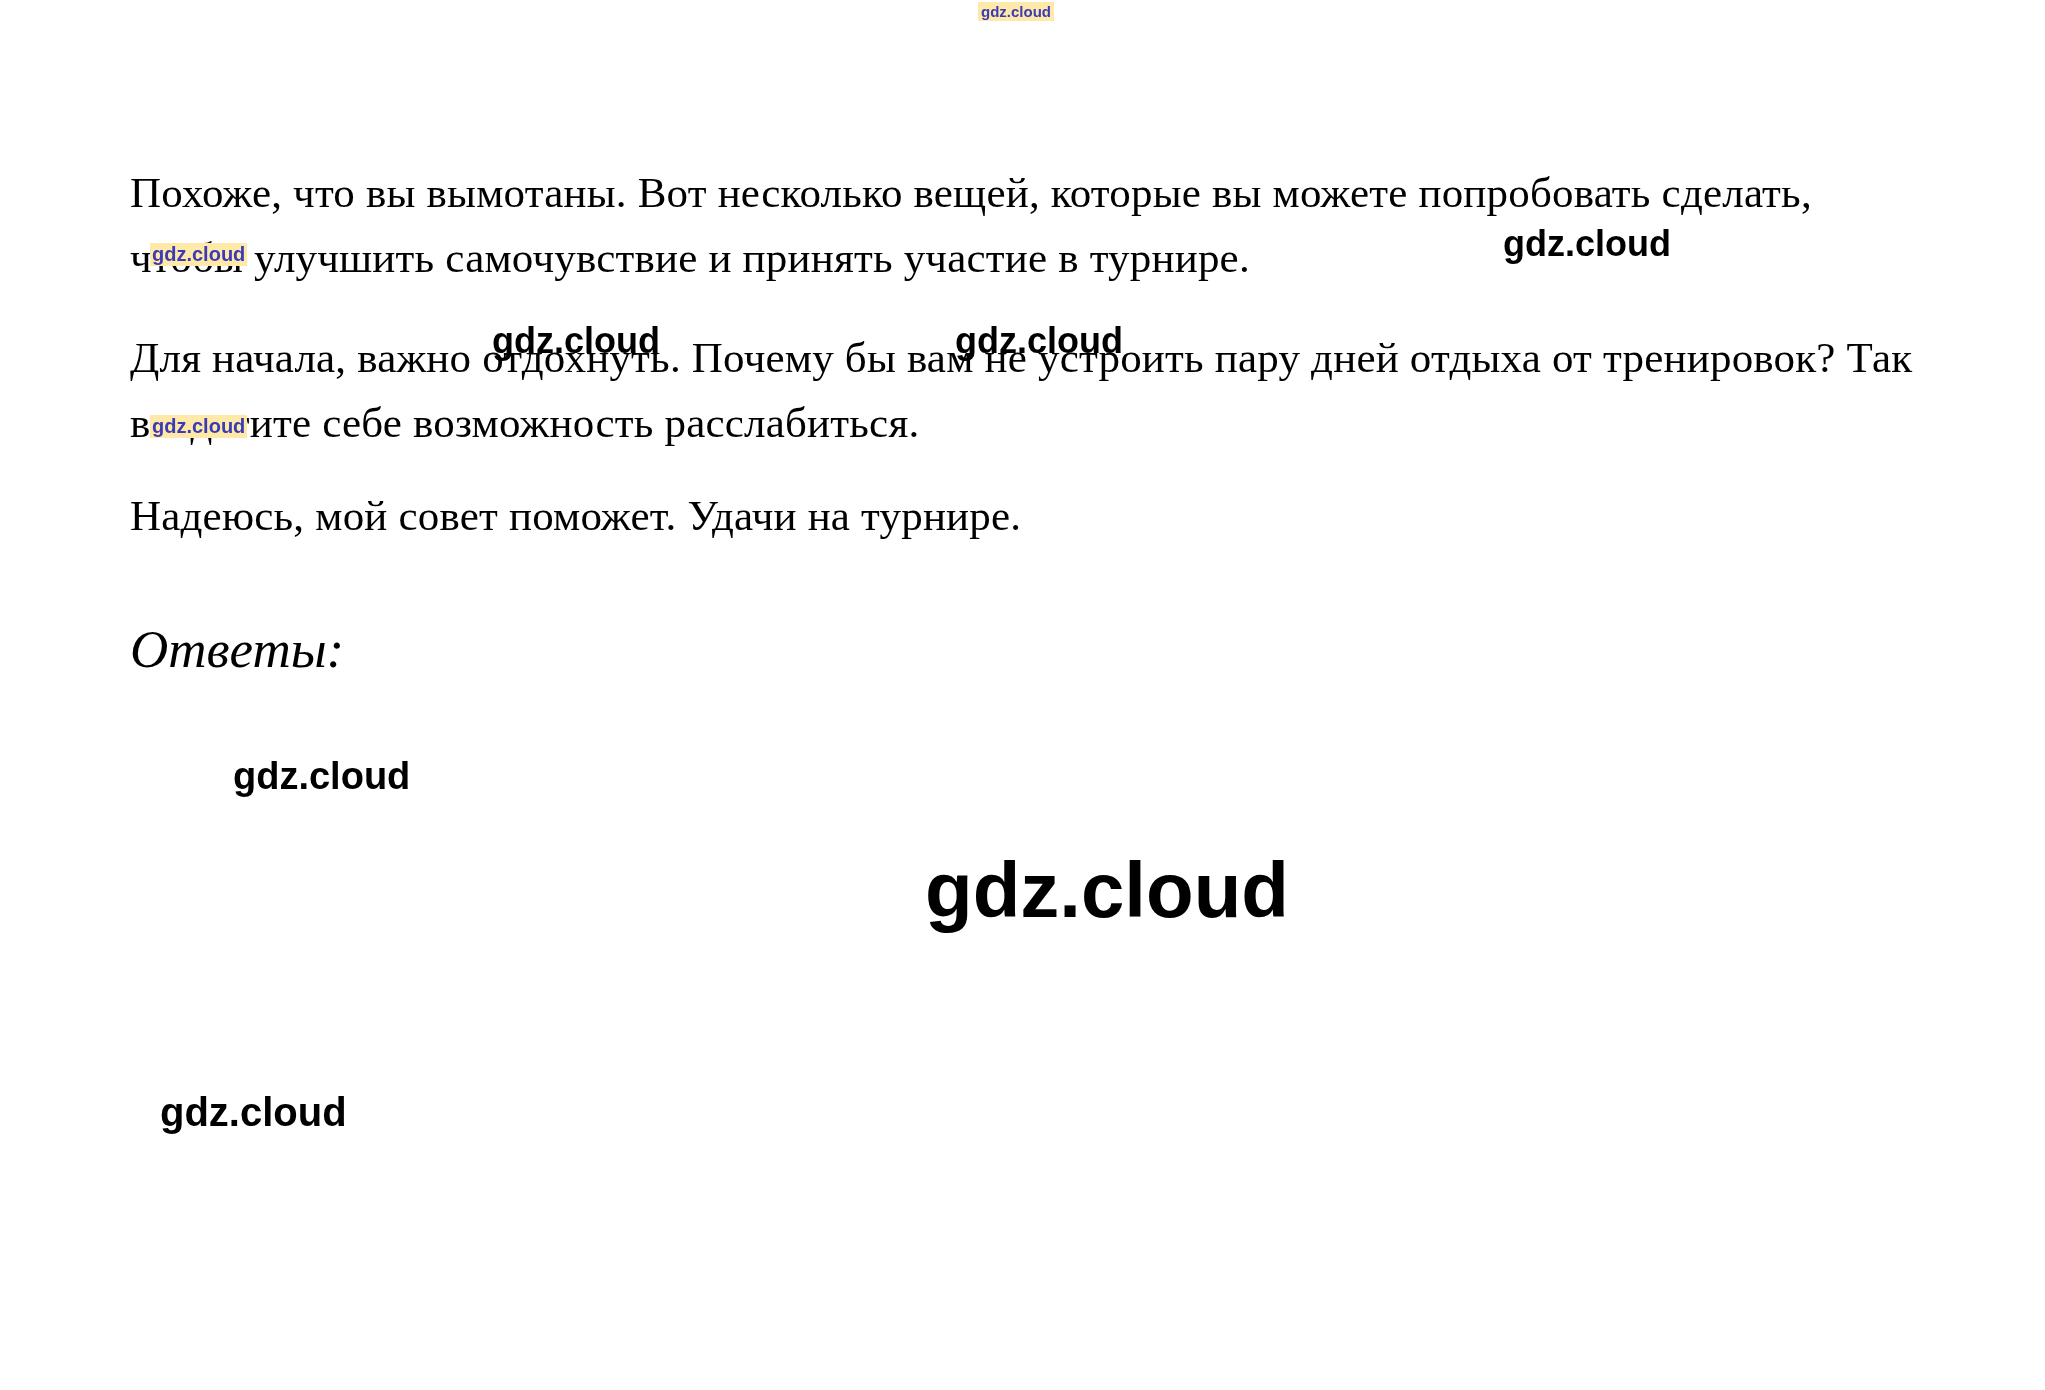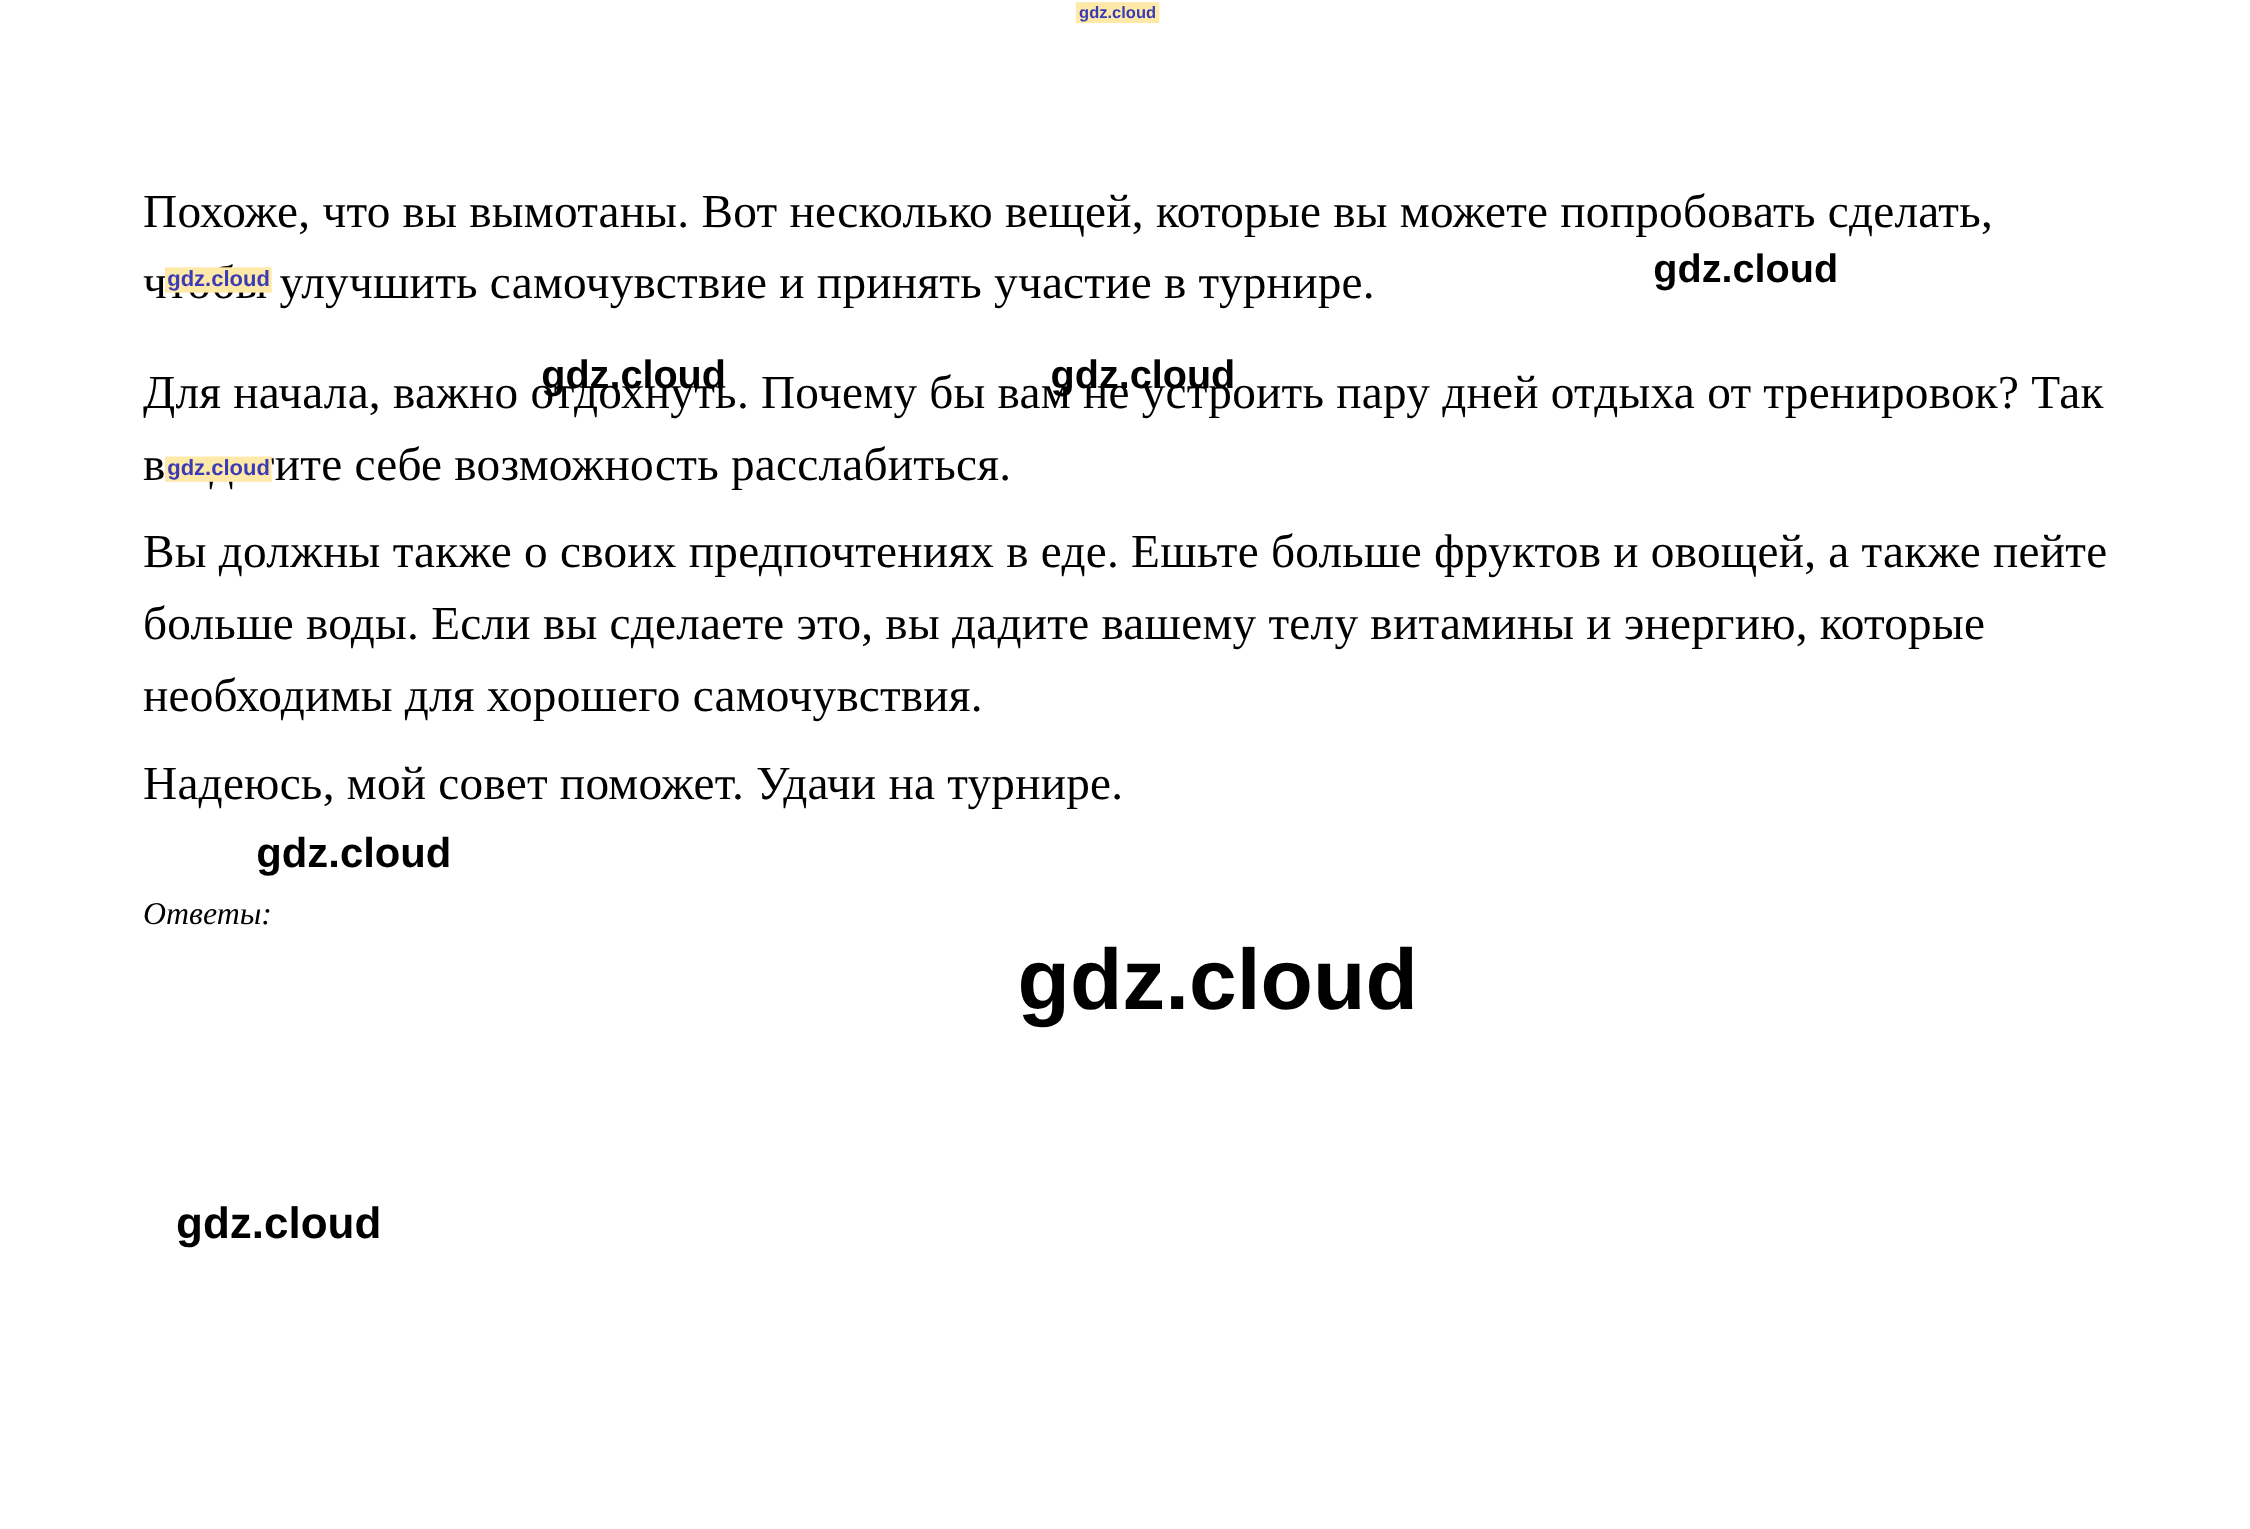--- a/index.html
+++ b/index.html
@@ -47,21 +47,21 @@
 
   .para.block-1 {
     margin-bottom: 20px;
   }
 
   .gap-sm { height: 14px; }
   .gap-md { height: 44px; }
   .gap-lg { height: 70px; }
 
   .answers-label {
-    font-size: 29px;
+    font-size: 53px;
     font-style: italic;
     margin: 0;
   }
 
   
   .wm {
     position: absolute;
     font-family: "Liberation Sans", sans-serif;
     font-weight: bold;
     color: #000000;
@@ -87,21 +87,20 @@
 <body>
 
 <span class="wm-top">gdz.cloud</span>
 
 <div class="doc">
 
   <p class="para block-1">Похоже, что вы вымотаны. Вот несколько вещей, которые вы можете попробовать сделать, чтобы улучшить самочувствие и принять участие в турнире.</p>
   <div class="gap-sm"></div>
   <p class="para">Для начала, важно отдохнуть. Почему бы вам не устроить пару дней отдыха от тренировок? Так вы датите себе возможность расслабиться.</p>
   <div class="gap-sm"></div>
-  <p class="para">Вы должны также о своих предпочтениях в еде. Ешьте больше фруктов и овощей, а также пейте больше воды. Если вы сделаете это, вы дадите вашему телу витамины и энергию, которые необходимы для хорошего самочувствия.</p>
   <div class="gap-sm"></div>
   <p class="para">Надеюсь, мой совет поможет. Удачи на турнире.</p>
 
   <div class="gap-lg"></div>
 
   <p class="answers-label">Ответы:</p>
 
   <div class="gap-md"></div>
 
 

